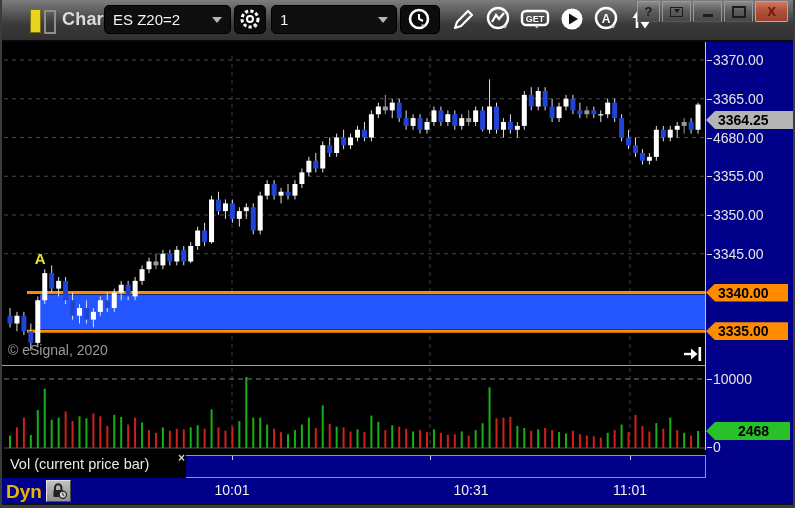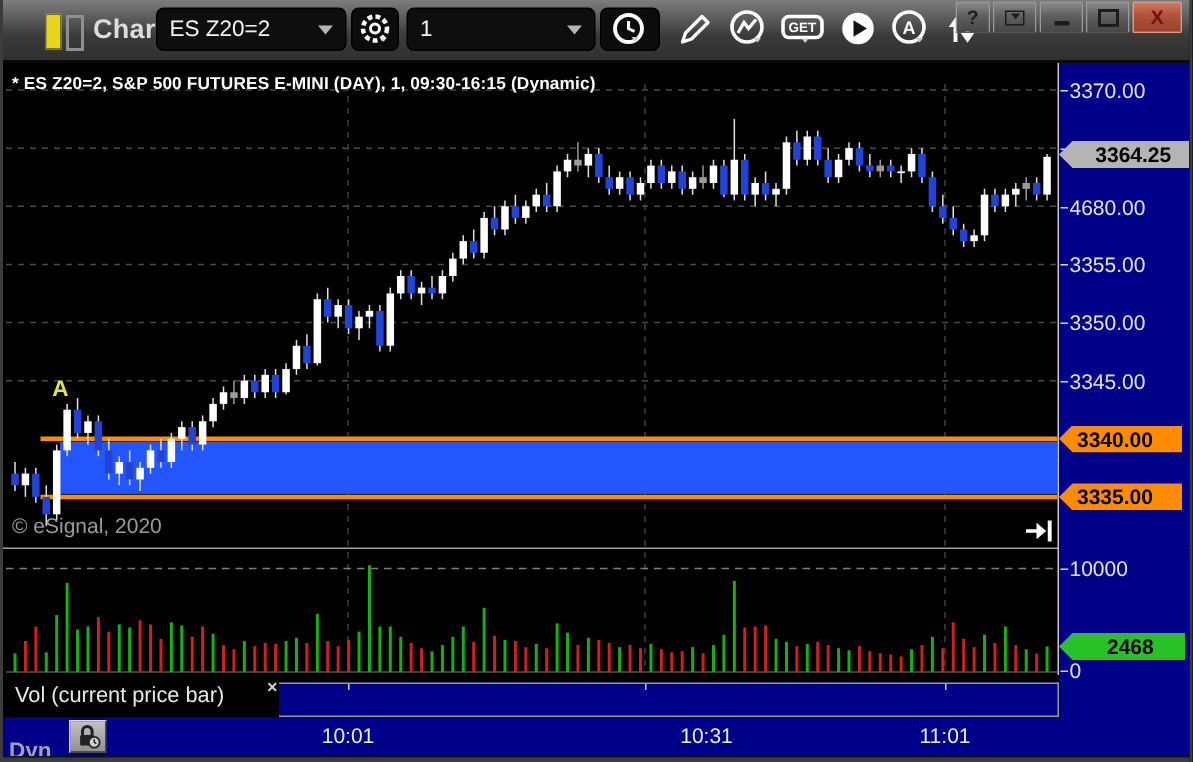--- a/index.html
+++ b/index.html
@@ -60,21 +60,21 @@
   #tag-vol{width:84px;background:#28c128;}
   
   #vol-row{position:absolute;left:0;top:450px;width:704px;height:44px;background:#000;}
   #vol-row .lbl{position:absolute;left:8px;top:6px;font-size:14.5px;color:#e8e8e8;}
   #vol-row .x{position:absolute;left:176px;top:1px;font-size:12px;font-weight:bold;color:#cfcfcf;cursor:default;}
   #navy-strip{position:absolute;left:184px;top:5px;width:520px;height:23px;background:#000088;
       border-top:1px solid #9a9a80;border-right:1px solid #9a9a80;border-bottom:1px solid #9a9a80;box-sizing:border-box;}
   .strip-tick{position:absolute;top:0;width:1px;height:4px;background:#cfcfcf;}
   
   #bottom-bar{position:absolute;left:0;top:478px;width:795px;height:26px;background:#000088;}
-  #dyn{position:absolute;left:4px;top:14px;font-size:15px;font-weight:bold;color:#a3a3a3;}
+  #dyn{position:absolute;left:4px;top:3px;font-size:19px;font-weight:bold;color:#eab308;}
   #lock-btn{position:absolute;left:44px;top:2px;width:25px;height:22px;background:linear-gradient(#c2c2c2,#8f8f8f);
      border:1px solid #e0e0e0;border-right-color:#4a4a4a;border-bottom-color:#4a4a4a;box-sizing:border-box;
      display:flex;align-items:center;justify-content:center;}
   .timelabel{position:absolute;top:4px;font-size:14px;color:#f0f0f0;transform:translateX(-50%);}
   #footer-edge{position:absolute;left:0;top:504px;width:795px;height:4px;background:#3c3c3c;border-top:1px solid #111;}
   svg{display:block;}
 </style>
 </head>
 <body>
 
@@ -386,21 +386,20 @@
         <line x1="675.2" y1="80" x2="675.2" y2="95.5" stroke="#e0e0e0" stroke-width="1"></line>
         <rect x="672.7" y="83.875" width="5" height="3.875" fill="#ffffff"></rect>
         <line x1="682.15" y1="76.125" x2="682.15" y2="91.625" stroke="#9a9a9a" stroke-width="1"></line>
         <rect x="679.65" y="80" width="5" height="3.875" fill="#9a9a9a"></rect>
         <line x1="689.1" y1="76.125" x2="689.1" y2="91.625" stroke="#e0e0e0" stroke-width="1"></line>
         <rect x="686.6" y="80" width="5" height="7.75" fill="#2143d6"></rect>
         <line x1="696.0500000000001" y1="60.625" x2="696.0500000000001" y2="91.625" stroke="#e0e0e0" stroke-width="1"></line>
         <rect x="693.5500000000001" y="62.5625" width="5" height="25.1875" fill="#ffffff"></rect>
         <text x="32.75" y="222.25" fill="#e8e434" font-size="15" font-weight="bold" font-family="Liberation Sans, sans-serif">A</text>
       </svg>
-    <div id="chart-header">* ES Z20=2, S&amp;P 500 FUTURES E-MINI (DAY), 1, 09:30-16:15 (Dynamic)</div>
     <div id="copyright">© eSignal, 2020</div>
     <div id="goto-end">
       <svg width="22" height="18" viewBox="0 0 22 18">
         <path d="M2 9 L13 9" stroke="#fff" stroke-width="2.4"></path>
         <path d="M9 3.5 L15.5 9 L9 14.5 Z" fill="#fff"></path>
         <rect x="16.5" y="2" width="2.6" height="14" fill="#fff"></rect>
       </svg>
     </div>
   </div>
 
@@ -517,21 +516,21 @@
   <div id="pane-divider"></div>
   <div id="axis-edge"></div>
 
   <div id="price-axis">
       <div class="axlabel" style="top: 203.75px;">3345.00</div>
       <div class="axlabel" style="top: 165px;">3350.00</div>
       <div class="axlabel" style="top: 126.25px;">3355.00</div>
       <div class="axlabel" style="top: 87.5px;">4680.00</div>
       <div class="axlabel" style="top: 48.75px;">3365.00</div>
       <div class="axlabel" style="top: 10px;">3370.00</div>
-    <div class="tag" id="tag-price" style="top: 52px; justify-content: center;">
+    <div class="tag" id="tag-price" style="top: 69px;">
         <span>3364.25</span>
       </div>
     <div class="tag tag-zone" id="tag-zone-top" style="top: 241.5px;">
         <span>3340.00</span>
       </div>
     <div class="tag tag-zone" id="tag-zone-bot" style="top: 280.25px;">
         <span>3335.00</span>
       </div>
     <div class="axlabel" id="vol-top-label" style="top: 329px;">10000</div>
     <div class="axlabel" id="vol-zero-label" style="top: 397px;">0</div>

